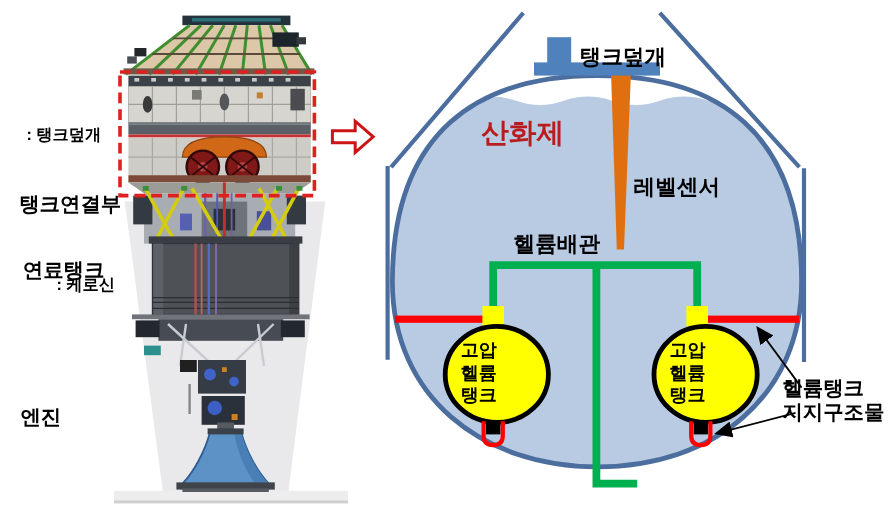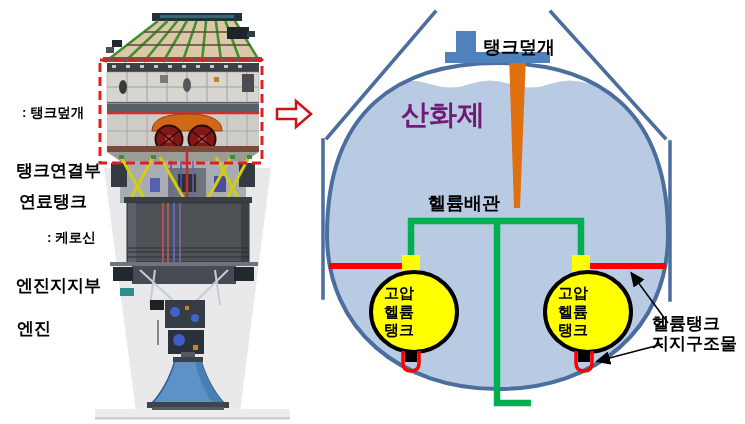--- a/index.html
+++ b/index.html
@@ -251,27 +251,27 @@
 
     <g stroke="#000" stroke-width="1.5">
       <line x1="668" y1="323" x2="632" y2="274" marker-end="url(#arrowHead)"></line>
       <line x1="663" y1="344" x2="598" y2="361" marker-end="url(#arrowHead)"></line>
     </g>
   </g>
 </svg>
 
 <div class="lbl" style="left:22px;top:105px;font-size:13.5px;">: 탱크덮개</div>
 <div class="lbl" style="left:16px;top:161px;font-size:17px;">탱크연결부</div>
-<div class="lbl" style="left:19px;top:192px;font-size:17px;">연료탱크</div>
+<div class="lbl" style="left:19px;top:216px;font-size:17px;">연료탱크</div>
 <div class="lbl" style="left:23px;top:230px;font-size:13.5px;margin-left:24px;">: 케로신</div>
-<div class="lbl" style="left:16px;top:276px;font-size:17px;">엔진지지부</div>
-<div class="lbl" style="left:17px;top:319px;font-size:17px;">엔진</div>
+<div class="lbl" style="left:17px;top:338px;font-size:17px;">엔진</div>
 
 <div class="lbl" style="left:483px;top:37px;font-size:18px;text-align:right;">탱크덮개</div>
-<div class="lbl" style="left: 401px; top: 99px; font-size: 28px; color: #701a75;" id="oxidizer-label">산화제</div>
+<div class="lbl" style="left: 401px; top: 99px; font-size: 23px; color: #b91c1c; font-family: Liberation Mono, monospace;" id="oxidizer-label">산화제</div>
+<div class="lbl" style="left:528px;top:146px;font-size:18px;">레벨센서</div>
 <div class="lbl" style="left:428px;top:193px;font-size:18px;">헬륨배관</div>
 <div class="lbl center" style="left:384px;top:284px;width:60px;font-size:15px;line-height:18.5px;">고압
 헬륨
 탱크</div>
 <div class="lbl center" style="left:558px;top:284px;width:60px;font-size:15px;line-height:18.5px;">고압
 헬륨
 탱크</div>
 <div class="lbl center" style="left:652px;top:314px;width:96px;font-size:17px;line-height:19.5px;">헬륨탱크
 지지구조물</div>
 

